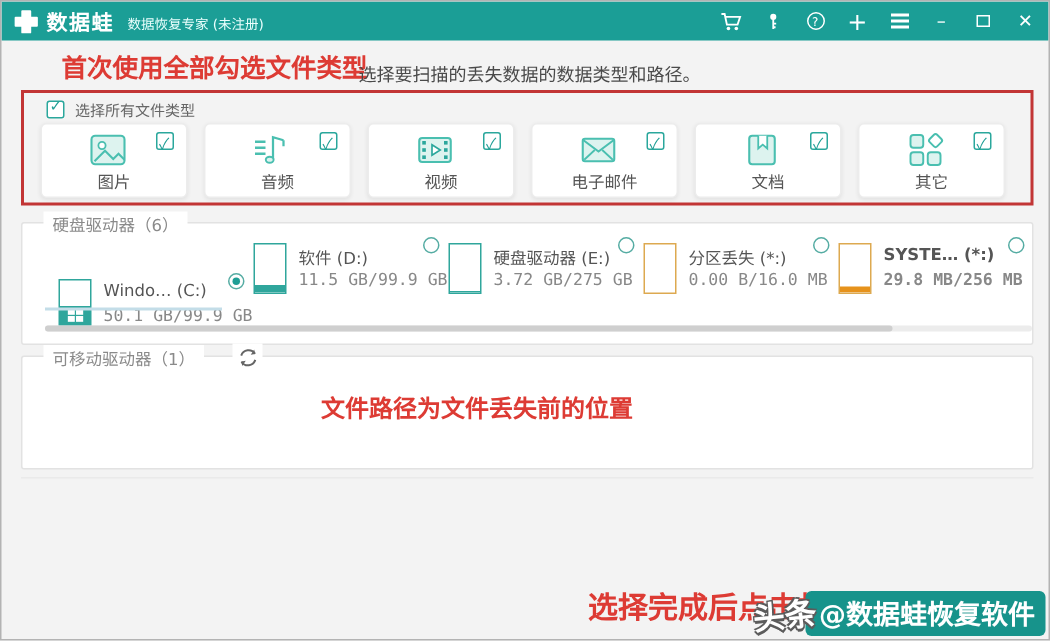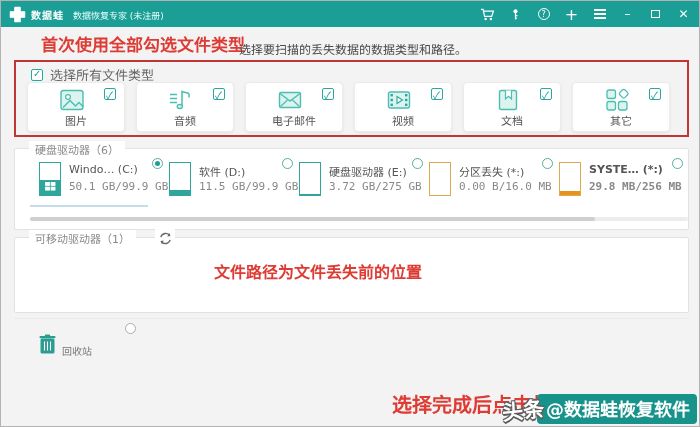--- a/index.html
+++ b/index.html
@@ -5,21 +5,21 @@
   * { margin:0; padding:0; box-sizing:border-box; }
   html,body { width:700px; height:427px; }
   body { font-family:"DejaVu Sans", sans-serif; }
   .window { position:relative; width:700px; height:427px; background:#f3f3f3;
             border:1px solid #b3b3b3; overflow:hidden; }
 
   
   .titlebar { position:absolute; left:0; top:0; width:100%; height:26px;
               background:#1b9e96; display:flex; align-items:center; padding:0 8px; }
   .logo { width:17px; height:17px; margin-right:5px; flex:0 0 auto; }
-  .app-name { color:#fff; font-size:10px; font-weight:bold; letter-spacing:1px; white-space:nowrap; }
+  .app-name { color:#fff; font-size:14px; font-weight:bold; letter-spacing:1px; white-space:nowrap; }
   .app-sub { color:#eafffd; font-size:9px; margin-left:9px; margin-top:2px; white-space:nowrap; }
   .tb-right { margin-left:auto; display:flex; align-items:center; gap:13px; }
   .tb-btn { width:15px; height:15px; display:flex; align-items:center; justify-content:center;
             color:#fff; font-size:12px; cursor:pointer; }
   .help-circle { width:12px; height:12px; border:1.2px solid #fff; border-radius:50%;
                  font-size:8px; display:flex; align-items:center; justify-content:center; color:#fff; }
   .max-box { width:9px; height:8px; border:1.3px solid #fff; }
   .menu-lines { display:flex; flex-direction:column; gap:2.5px; }
   .menu-lines i { display:block; width:12px; height:1.6px; background:#fff; }
 
@@ -27,21 +27,21 @@
   .anno { position:absolute; color:#dd3b34; font-weight:bold; white-space:nowrap; }
   .anno-top { left:40px; top:30px; font-size:17px; }
   .anno-mid { left:212px; top:257px; font-size:16px; }
   .anno-bottom { left:391px; top:388px; font-size:20px; }
   .instruction { position:absolute; left:238px; top:39px; font-size:12px; color:#4a4a4a; white-space:nowrap; }
   .red-box { position:absolute; left:13px; top:59px; width:675px; height:77px;
              border:2px solid #c23535; background:transparent; }
 
   
   .select-all { position:absolute; left:30px; top:64px; display:flex; align-items:center; gap:7px; }
-  .select-all span.lbl { font-size:13px; color:#666; white-space:nowrap; }
+  .select-all span.lbl { font-size:10px; color:#666; white-space:nowrap; }
   .cb { width:12px; height:12px; border:1px solid #2aa79c; border-radius:2px; background:#fff;
         position:relative; flex:0 0 auto; }
   .cb.checked::after { content:"✓"; position:absolute; left:1px; top:-2px; font-size:10px; color:#1f9e95; }
   .tiles { position:absolute; left:26px; top:81px; width:650px; display:flex; gap:11px;font-family:Liberation Serif, serif; }
   .tile { position:relative; width:98px; height:50px; background:#fff; border:1px solid #ececec;
           border-radius:4px; box-shadow:0 1px 3px rgba(0,0,0,.07); }
   .tile .t-icon { position:absolute; left:30px; top:3px; width:28px; height:28px; }
   .tile .t-cb { position:absolute; right:8px; top:5px; }
   .tile .t-lbl { position:absolute; left:0; right:0; bottom:3px; text-align:center;
                  font-size:11px; color:#555; white-space:nowrap; }
@@ -49,21 +49,21 @@
   
   .panel { position:absolute; left:13px; width:675px; background:#fff;
            border:1px solid #e2e2e2; border-radius:2px; }
   .panel-drives { top:147px; height:82px; }
   .panel-removable { top:236px; height:76px; }
   .legend { position:absolute; top:-8px; left:14px; background:#fff; padding:0 6px;
             font-size:11px; color:#8a8a8a; white-space:nowrap; }
 
   
   .drive { position:absolute; top:12px; width:126px; height:44px; }
-  .d0{left:22px;} .d1{left:152px;} .d2{left:282px;} .d3{left:412px;} .d4{left:542px;font-weight:bold;}
+  .d0{left:22px;margin-top:24px;} .d1{left:152px;} .d2{left:282px;} .d3{left:412px;} .d4{left:542px;font-weight:bold;}
   .drive-icon { position:absolute; left:2px; top:1px; width:22px; height:34px; background:#fff;
                 border:1px solid; display:flex; flex-direction:column; justify-content:flex-end; overflow:hidden; }
   .drive-icon.teal { border-color:#2fa69c; }
   .drive-icon.orange { border-color:#dda950; }
   .drive-fill { width:100%; position:relative; }
   .win-logo { position:absolute; left:5px; bottom:4px; width:11px; height:9px; }
   .d-name { position:absolute; left:32px; top:2px; font-size:11px; color:#555; white-space:nowrap; }
   .d-size { position:absolute; left:32px; top:19px; font-size:11px; color:#888;
             font-family:"DejaVu Sans Mono", monospace; white-space:nowrap; }
   .radio { position:absolute; right:0; top:-3px; width:11px; height:11px; border:1px solid #55aca3;
@@ -166,41 +166,41 @@
         <path d="M15 20V5.5l7 2" fill="none" stroke="#4abfb0" stroke-width="1.5"></path>
         <ellipse cx="12.8" cy="20.5" rx="2.6" ry="2" fill="#ddf3ef" stroke="#4abfb0" stroke-width="1.3"></ellipse>
         <path d="M22 7.5v4" stroke="#4abfb0" stroke-width="1.5"></path>
       </svg>
       <span class="cb checked t-cb"></span>
       <span class="t-lbl">音频</span>
     </div>
 
     <div class="tile">
       <svg class="t-icon" viewBox="0 0 28 28">
-        <rect x="3.5" y="6.5" width="21" height="15" rx="1.5" fill="#ddf3ef" stroke="#4abfb0" stroke-width="1.4"></rect>
-        <path d="M4 7.5l10 7.5 10-7.5" fill="none" stroke="#4abfb0" stroke-width="1.4"></path>
-        <path d="M4.5 20.5l7-6.5M23.5 20.5l-7-6.5" fill="none" stroke="#4abfb0" stroke-width="1.2"></path>
-      </svg>
-      <span class="cb checked t-cb"></span>
-      <span class="t-lbl">电子邮件</span>
-    </div>
-
-    <div class="tile">
-      <svg class="t-icon" viewBox="0 0 28 28">
         <rect x="3.5" y="6" width="21" height="16" rx="2" fill="#ddf3ef" stroke="#4abfb0" stroke-width="1.4"></rect>
         <rect x="5.5" y="8" width="2.4" height="2.4" fill="#2aa79c"></rect>
           <rect x="5.5" y="12.8" width="2.4" height="2.4" fill="#2aa79c"></rect>
           <rect x="5.5" y="17.6" width="2.4" height="2.4" fill="#2aa79c"></rect>
         <rect x="20" y="8" width="2.4" height="2.4" fill="#2aa79c"></rect>
           <rect x="20" y="12.8" width="2.4" height="2.4" fill="#2aa79c"></rect>
           <rect x="20" y="17.6" width="2.4" height="2.4" fill="#2aa79c"></rect>
         <path d="M12 10.5l5.5 3.5-5.5 3.5z" fill="#fff" stroke="#2aa79c" stroke-width="1.1"></path>
       </svg>
       <span class="cb checked t-cb"></span>
       <span class="t-lbl">视频</span>
+    </div>
+
+    <div class="tile">
+      <svg class="t-icon" viewBox="0 0 28 28">
+        <rect x="3.5" y="6.5" width="21" height="15" rx="1.5" fill="#ddf3ef" stroke="#4abfb0" stroke-width="1.4"></rect>
+        <path d="M4 7.5l10 7.5 10-7.5" fill="none" stroke="#4abfb0" stroke-width="1.4"></path>
+        <path d="M4.5 20.5l7-6.5M23.5 20.5l-7-6.5" fill="none" stroke="#4abfb0" stroke-width="1.2"></path>
+      </svg>
+      <span class="cb checked t-cb"></span>
+      <span class="t-lbl">电子邮件</span>
     </div>
 
     <div class="tile">
       <svg class="t-icon" viewBox="0 0 28 28">
         <rect x="5.5" y="4.5" width="17" height="19" rx="2" fill="#ddf3ef" stroke="#4abfb0" stroke-width="1.4"></rect>
         <path d="M11.5 4.5v8.5l3-2.6 3 2.6V4.5" fill="#fff" stroke="#4abfb0" stroke-width="1.2"></path>
       </svg>
       <span class="cb checked t-cb"></span>
       <span class="t-lbl">文档</span>
     </div>
@@ -284,30 +284,20 @@
         <path d="M12.8 5.2A5.4 5.4 0 0 0 3 6.5" fill="none" stroke="#666" stroke-width="1.4"></path>
         <path d="M3.2 10.8A5.4 5.4 0 0 0 13 9.5" fill="none" stroke="#666" stroke-width="1.4"></path>
         <path d="M12.2 2.2l.8 3.2-3.2.4z" fill="#666"></path>
         <path d="M3.8 13.8L3 10.6l3.2-.4z" fill="#666"></path>
       </svg>
     </span>
     <div class="anno anno-mid" style="position:absolute; left:199px; top:21px;">文件路径为文件丢失前的位置</div>
   </div>
 
   <div class="bottom-sec"></div>
-  <div class="recycle">
-    <svg class="trash" viewBox="0 0 17 20">
-      <rect x="1.5" y="4.5" width="14" height="15" rx="1.5" fill="#2a9d93"></rect>
-      <rect x="0.5" y="2" width="16" height="2.2" rx="1" fill="#2a9d93"></rect>
-      <rect x="5.8" y="0.4" width="5.4" height="2" rx="1" fill="#2a9d93"></rect>
-      <path d="M5.5 7.5v9M8.5 7.5v9M11.5 7.5v9" stroke="#fff" stroke-width="1.1"></path>
-    </svg>
-    <span class="rec-lbl">回收站</span>
-    <span class="radio" style="right:6px; top:2px; border-color:#a9aeae;"></span>
-  </div>
 
   <div class="anno anno-bottom">选择完成后点击扫描</div>
   <div class="watermark">
     <span class="wm-prefix">头条</span>
     <span class="wm-pill">@数据蛙恢复软件</span>
   </div>
 
 </div>
 
 </body></html>

